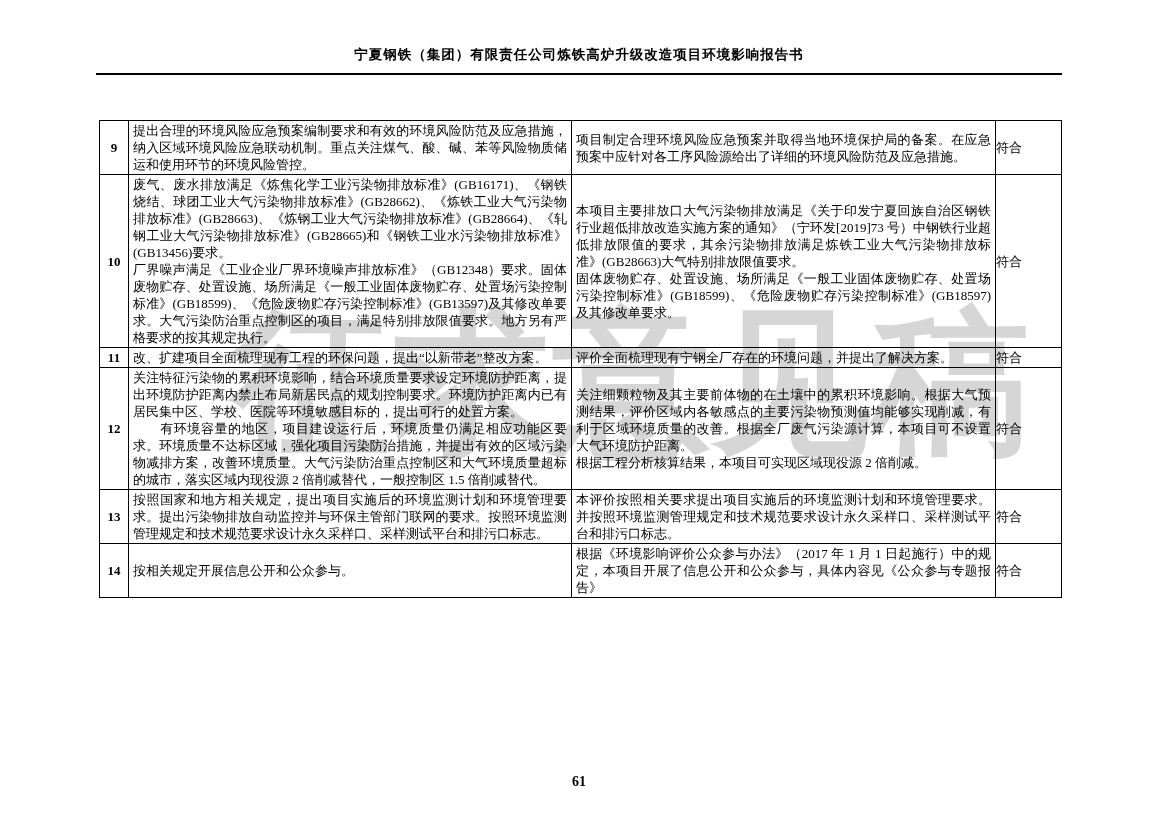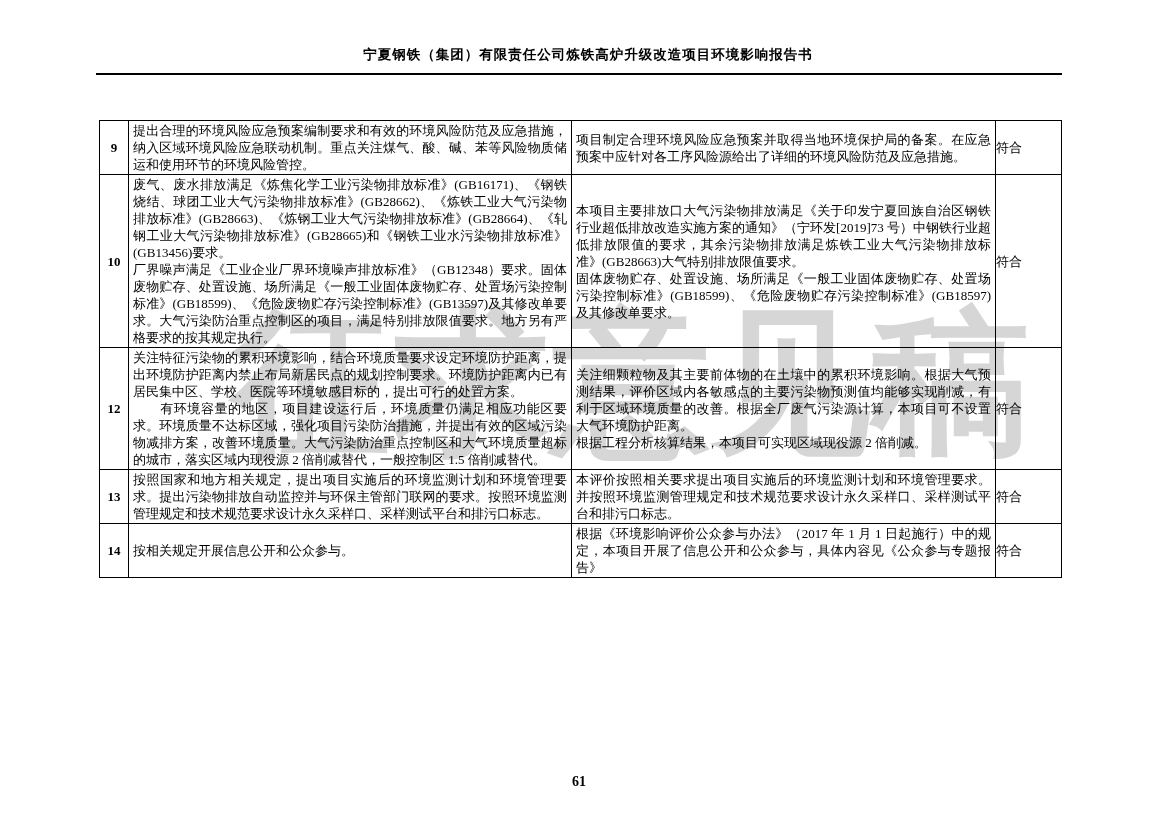--- a/index.html
+++ b/index.html
@@ -2,21 +2,21 @@
 <html><head>
 <meta charset="utf-8">
 <style>
   html,body{margin:0;padding:0;background:#ffffff;}
   body{
     width:1158px;height:819px;position:relative;overflow:hidden;
     font-family:"Liberation Serif","DejaVu Serif",serif;
     color:#000;
   }
   .page-header{
-    position:absolute;top:46px;left:105px;width:966px;
+    position:absolute;top:46px;left:96px;width:966px;
     text-align:center;font-size:13.5px;font-weight:bold;letter-spacing:1px;
   }
   .header-rule{
     position:absolute;top:73px;left:96px;width:966px;height:0;
     border-bottom:2.5px solid #000;
   }
   .watermark{
     position:absolute;top:296px;left:232px;z-index:0;
     font-size:158px;line-height:1.1;font-weight:bold;
     color:#c9c9c9;opacity:.75;letter-spacing:2px;white-space:nowrap;
@@ -72,20 +72,26 @@
       <td class="c-con">符合</td>
     </tr>
     <tr class="r10">
       <td class="c-no">10</td>
       <td class="c-req">废气、废水排放满足《炼焦化学工业污染物排放标准》(GB16171)、《钢铁烧结、球团工业大气污染物排放标准》(GB28662)、《炼铁工业大气污染物排放标准》(GB28663)、《炼钢工业大气污染物排放标准》(GB28664)、《轧钢工业大气污染物排放标准》(GB28665)和《钢铁工业水污染物排放标准》(GB13456)要求。
 厂界噪声满足《工业企业厂界环境噪声排放标准》（GB12348）要求。固体废物贮存、处置设施、场所满足《一般工业固体废物贮存、处置场污染控制标准》(GB18599)、《危险废物贮存污染控制标准》(GB13597)及其修改单要求。大气污染防治重点控制区的项目，满足特别排放限值要求。地方另有严格要求的按其规定执行。</td>
       <td class="c-eval">本项目主要排放口大气污染物排放满足《关于印发宁夏回族自治区钢铁行业超低排放改造实施方案的通知》（宁环发[2019]73 号）中钢铁行业超低排放限值的要求，其余污染物排放满足炼铁工业大气污染物排放标准》(GB28663)大气特别排放限值要求。
 固体废物贮存、处置设施、场所满足《一般工业固体废物贮存、处置场污染控制标准》(GB18599)、《危险废物贮存污染控制标准》(GB18597)及其修改单要求。</td>
       <td class="c-con">符合</td>
     </tr>
+    <tr class="r11">
+      <td class="c-no">11</td>
+      <td class="c-req">改、扩建项目全面梳理现有工程的环保问题，提出“以新带老”整改方案。</td>
+      <td class="c-eval">评价全面梳理现有宁钢全厂存在的环境问题，并提出了解决方案。</td>
+      <td class="c-con">符合</td>
+    </tr>
     <tr class="r12">
       <td class="c-no">12</td>
       <td class="c-req">关注特征污染物的累积环境影响，结合环境质量要求设定环境防护距离，提出环境防护距离内禁止布局新居民点的规划控制要求。环境防护距离内已有居民集中区、学校、医院等环境敏感目标的，提出可行的处置方案。
 　　有环境容量的地区，项目建设运行后，环境质量仍满足相应功能区要求。环境质量不达标区域，强化项目污染防治措施，并提出有效的区域污染物减排方案，改善环境质量。大气污染防治重点控制区和大气环境质量超标的城市，落实区域内现役源 2 倍削减替代，一般控制区 1.5 倍削减替代。</td>
       <td class="c-eval">关注细颗粒物及其主要前体物的在土壤中的累积环境影响。根据大气预测结果，评价区域内各敏感点的主要污染物预测值均能够实现削减，有利于区域环境质量的改善。根据全厂废气污染源计算，本项目可不设置大气环境防护距离。
 根据工程分析核算结果，本项目可实现区域现役源 2 倍削减。</td>
       <td class="c-con">符合</td>
     </tr>
     <tr class="r13">
       <td class="c-no">13</td>

